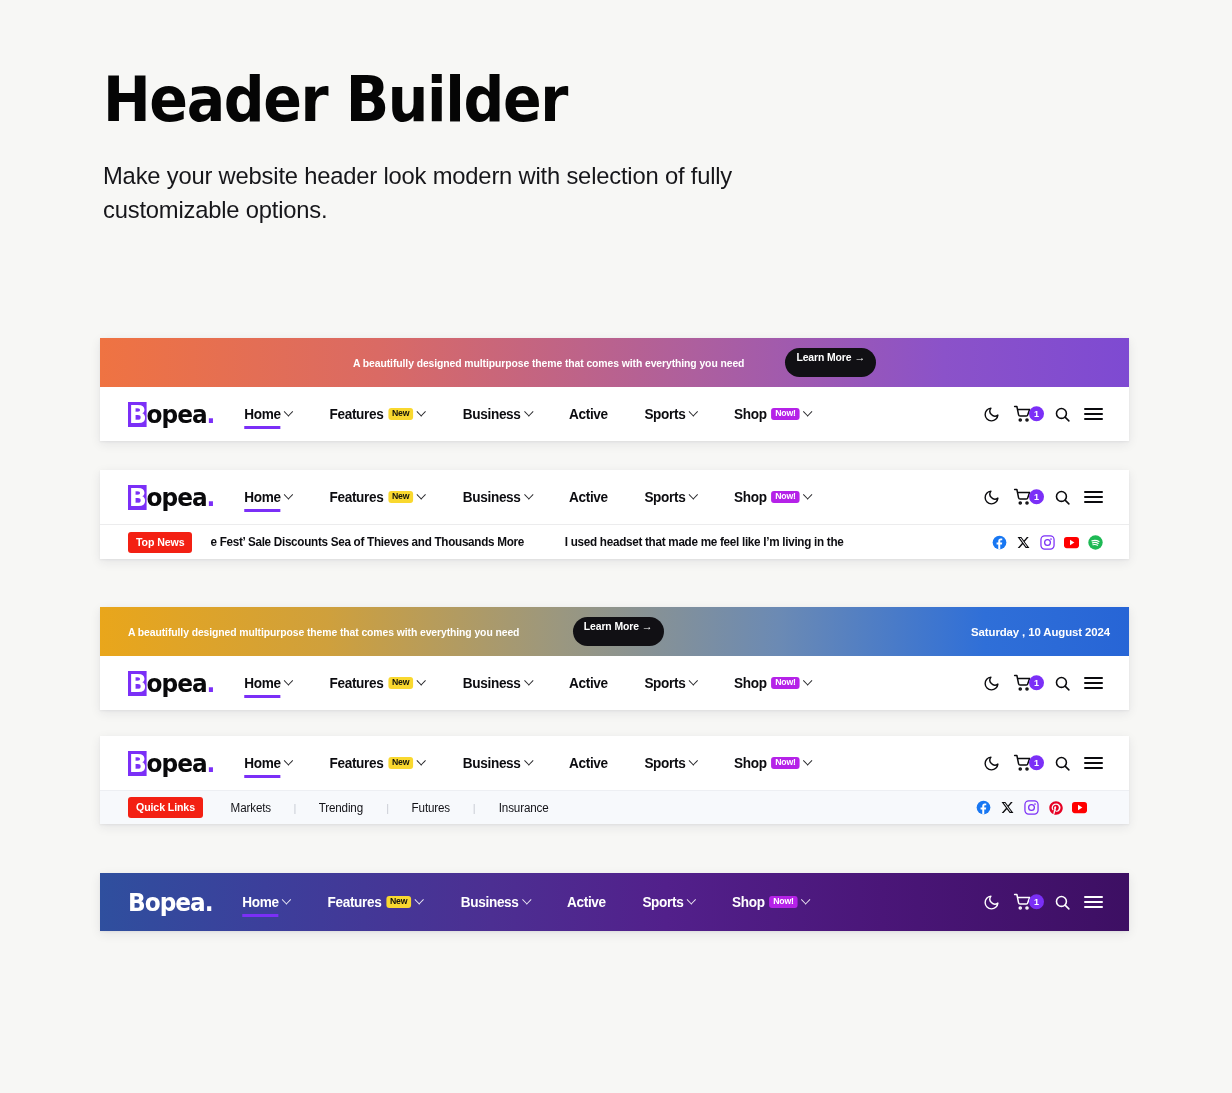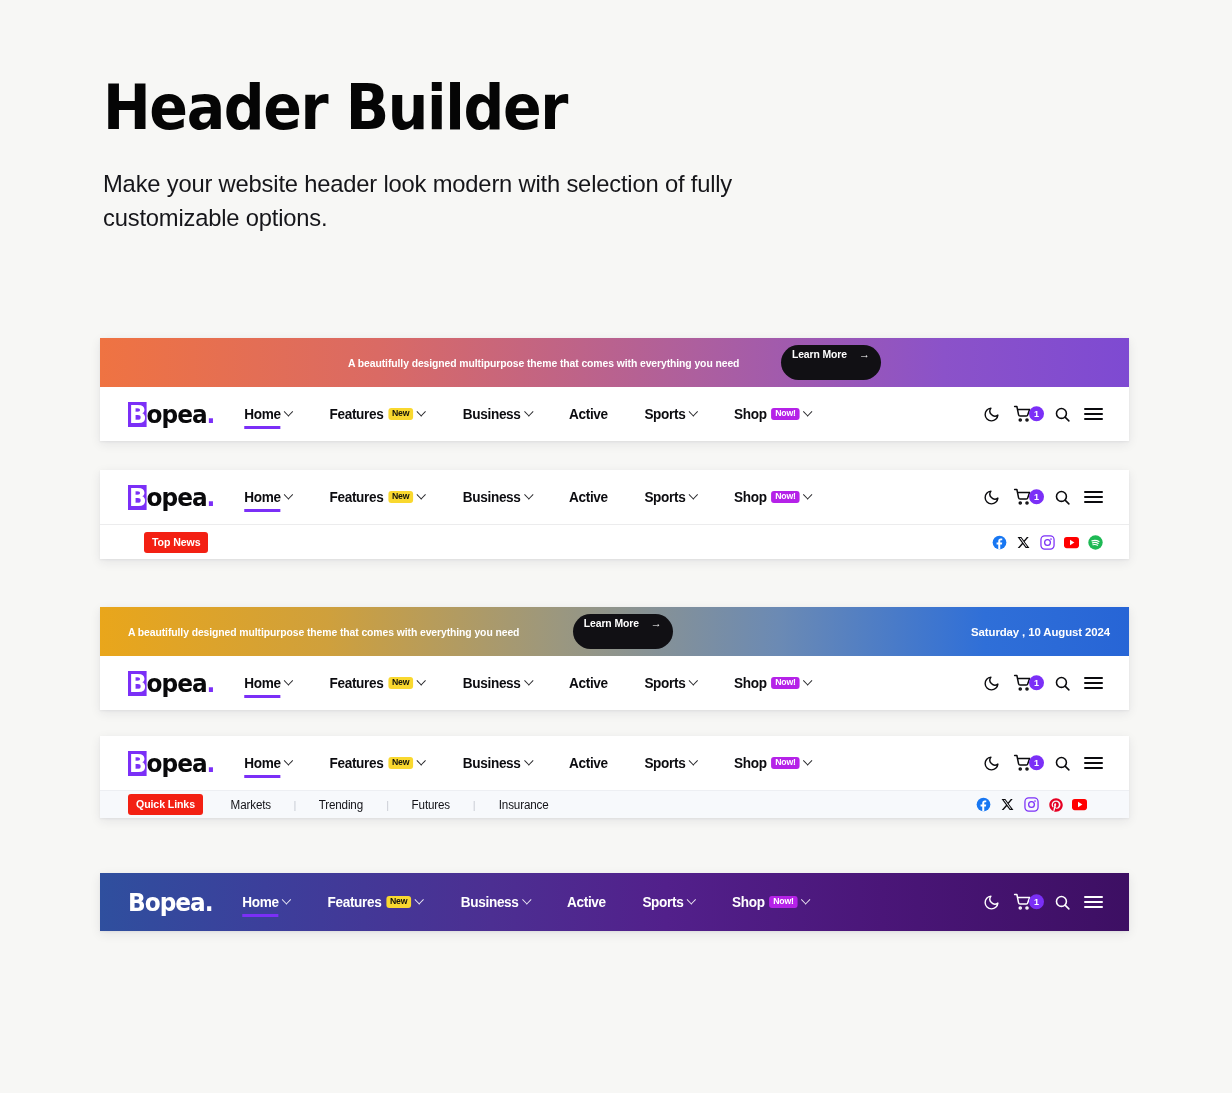--- a/index.html
+++ b/index.html
@@ -5,21 +5,21 @@
   * { box-sizing: border-box; margin: 0; padding: 0; }
   html, body {
     width: 1232px; height: 1093px;
     background: #f7f7f5;
     font-family: "Liberation Sans", sans-serif;
     overflow: hidden;
   }
   .page { position: relative; width: 1232px; height: 1093px; }
 
   
-  .intro { position: absolute; left: 103px; top: 76px; width: 760px; }
+  .intro { position: absolute; left: 103px; top: 68px; width: 760px; }
   .intro h1 {
     font-family: "DejaVu Sans", sans-serif;
     font-size: 62px;
     font-weight: 800;
     letter-spacing: -1.5px;
     color: #050505;
     line-height: 1.02;
     transform: scaleX(0.92);
     transform-origin: left center;
   }
@@ -66,26 +66,26 @@
     font-weight: 600;
     letter-spacing: -0.1px;
     transform: scaleX(0.93);
     transform-origin: left center;
     white-space: nowrap;
   }
   .learn-btn {
     background: #111014;
     color: #ffffff;
     border-radius: 20px;
-    padding: 4px 11px 20px;
+    padding: 4px 11px 14px;
     font-size: 10.4px;
     font-weight: 700;
     display: inline-flex;
     align-items: flex-end;
-    gap: 12px;
+    gap: 3px;
     white-space: nowrap;
     letter-spacing: -0.1px;
     cursor: pointer;
   }
   .learn-btn .arw { font-size: 11px; line-height: 1; }
   .promo-date {
     position: absolute;
     right: 19px;
     top: 50%;
     transform: translateY(-50%);
@@ -206,21 +206,21 @@
   .burger i { display: block; height: 2px; background: #0b0b0e; border-radius: 1px; }
   .navbar.dark .burger i { background: #ffffff; }
 
   
   .ticker {
     height: 35px;
     border-top: 1px solid #ececed;
     background: #ffffff;
     display: flex;
     align-items: center;
-    padding: 0 26px 0 44px;
+    padding: 0 26px 0 28px;
     gap: 0;
     overflow: hidden;
   }
   .tag {
     font-size: 10.6px;
     font-weight: 800;
     color: #ffffff;
     background: #f32013;
     border-radius: 3px;
     padding: 4px 8px 5px;
@@ -245,21 +245,21 @@
     color: #0d0d11;
     letter-spacing: -0.3px;
     white-space: nowrap;
     cursor: pointer;
     transform: scaleX(0.96);
   }
   .ticker-item.clipped { margin-left: -6px; }
 
   
   .quick {
-    height: 28px;
+    height: 34px;
     background: #f7f9fc;
     border-top: 1px solid #edeff3;
     display: flex;
     align-items: center;
     padding: 0 42px 0 28px;
   }
   .qlinks { display: flex; align-items: center; gap: 11px; margin-left: 16px; }
   .qlink {
     font-size: 12px;
     font-weight: 400;
@@ -408,20 +408,24 @@
           </span>
         <span class="burger">
             <i></i>
             <i></i>
             <i></i>
           </span>
       </div>
     </div>
     <div class="ticker">
       <span class="tag">Top News</span>
+      <div class="ticker-items">
+        <span class="ticker-item clipped">e Fest’ Sale Discounts Sea of Thieves and Thousands More</span>
+        <span class="ticker-item">I used headset that made me feel like I’m living in the</span>
+      </div>
       <div class="socials">
         <span class="soc">
             <svg width="15" height="15" viewBox="0 0 24 24">
               <circle cx="12" cy="12" r="11" fill="#1877f2"></circle>
               <path d="M13.2 23v-8h2.7l.4-3.1h-3.1V9.9c0-.9.25-1.5 1.55-1.5h1.65V5.6A22 22 0 0 0 14 5.47c-2.4 0-4 1.46-4 4.14v2.29H7.3V15H10v8z" fill="#fff"></path>
             </svg>
           </span>
         <span class="soc">
             <svg width="13" height="13" viewBox="0 0 24 24">
               <path d="M18.2 2h3.4l-7.43 8.5L23 22h-6.83l-5.35-7-6.12 7H1.3l7.95-9.1L1 2h7l4.84 6.4zm-1.2 18h1.88L7.1 3.9H5.08z" fill="#0b0b0e"></path>

